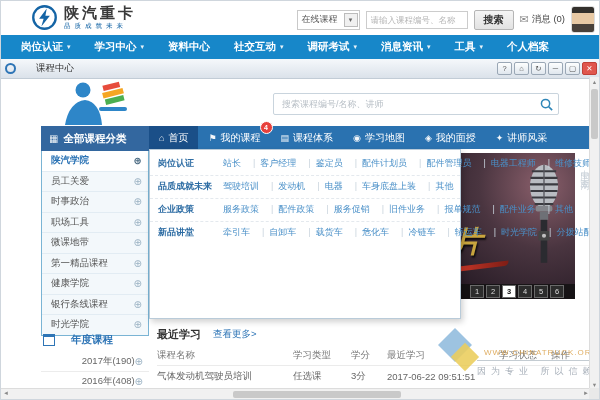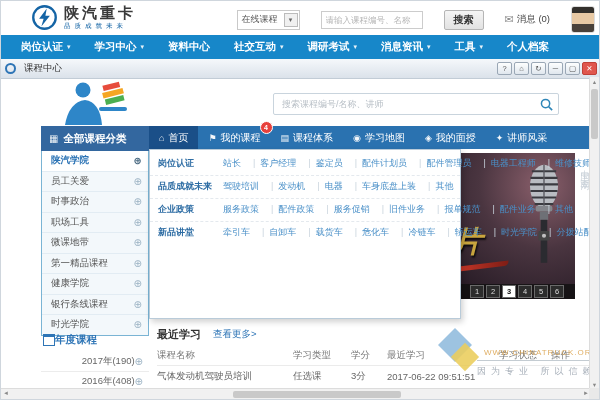--- a/index.html
+++ b/index.html
@@ -5,38 +5,38 @@
   html,body{margin:0;padding:0;}
   body{font-family:"Liberation Sans","DejaVu Sans",sans-serif;}
   #app{position:relative;width:600px;height:400px;background:#fff;overflow:hidden;border:1px solid #cfd6dd;box-sizing:border-box;}
 
   
   .site-header{position:absolute;top:0;left:0;width:600px;height:34px;background:#fff;}
   .logo-wrap{position:absolute;left:30px;top:3px;display:flex;align-items:center;gap:6px;}
   .brand-col{display:flex;flex-direction:column;}
   .brand-name{font-size:15px;font-weight:bold;color:#3a3a3a;letter-spacing:3px;line-height:16px;}
   .brand-tagline{font-size:6.5px;color:#1464a5;letter-spacing:4px;margin-top:1px;}
-  .hdr-right{position:absolute;right:6px;top:5px;display:flex;align-items:center;gap:21px;}
+  .hdr-right{position:absolute;right:6px;top:5px;display:flex;align-items:center;gap:6px;}
   .hdr-select{width:56px;height:18px;border:1px solid #c9c9c9;font-size:9px;color:#555;display:flex;align-items:center;justify-content:space-between;padding:0 1px 0 4px;background:#fff;}
   .caret-box{width:12px;height:12px;border:1px solid #bbb;background:#f0f0f0;font-size:7px;text-align:center;line-height:12px;color:#666;}
   .hdr-input{width:92px;height:16px;border:1px solid #ccc;font-size:8.5px;color:#666;padding:0 4px;}
   .hdr-input::placeholder{color:#b5b5b5;}
   .hdr-search-btn{height:20px;padding:0 9px;background:linear-gradient(#f5f5f5,#e2e2e2);border:1px solid #b5b5b5;font-size:10px;font-weight:bold;color:#333;border-radius:2px;}
   .hdr-msg{display:flex;align-items:center;gap:3px;font-size:9.5px;color:#444;white-space:nowrap;}
   .env-ic{color:#8a8a8a;font-size:11px;}
   .avatar{width:22px;height:25px;border-radius:3px;border:1px solid #ddd;background:linear-gradient(180deg,#33302c 0%,#33302c 26%,#e8c9a4 26%,#e8c9a4 68%,#49413a 68%);}
 
   
   .main-nav{position:absolute;top:34px;left:0;width:600px;height:24px;background:#1787c9;display:flex;align-items:center;color:#fff;font-size:10.5px;font-weight:bold;padding-left:8px;box-sizing:border-box;overflow:hidden;}
   .nav-item{padding:0 12px;white-space:nowrap;display:flex;align-items:center;gap:4px;}
   .nav-caret{font-size:7px;opacity:.9;}
 
   
   .window-bar{position:absolute;top:58px;left:0;width:600px;height:20px;background:linear-gradient(#f5f8fb,#dbe2ea);border-bottom:1px solid #c2ccd6;box-sizing:border-box;display:flex;align-items:center;justify-content:space-between;padding:0 4px;}
-  .win-title{display:flex;align-items:center;gap:8px;font-size:9.5px;color:#333;}
+  .win-title{display:flex;align-items:center;gap:20px;font-size:9.5px;color:#333;}
   .win-dot{width:7px;height:7px;border:2px solid #2e75b6;border-radius:50%;display:inline-block;}
   .win-btns{display:flex;gap:2px;}
   .win-btn{width:15px;height:13px;border:1px solid #9aa7b5;background:linear-gradient(#fdfefe,#e0e7ee);font-size:7.5px;line-height:11px;text-align:center;color:#555;border-radius:2px;padding:0;}
   .win-btn.close{background:#e0564d;border-color:#bf4038;color:#fff;}
 
   
   .banner-illu{position:absolute;left:52px;top:80px;}
   .banner-search{position:absolute;left:272px;top:92px;width:286px;height:22px;border:1px solid #c9d4dd;border-radius:2px;display:flex;align-items:center;background:#fff;box-sizing:border-box;padding:0 4px 0 6px;}
   .banner-search input{flex:1;border:none;outline:none;font-size:9px;color:#666;background:transparent;}
   .banner-search input::placeholder{color:#b8bfc6;}
@@ -72,21 +72,21 @@
   .carousel{position:absolute;left:458px;top:152px;width:116px;height:146px;overflow:hidden;background:radial-gradient(circle at 72% 22%,#8a5f6b 0%,#4a3540 45%,#211721 100%);}
   .gold-char{position:absolute;left:-7px;bottom:36px;font-size:30px;font-weight:bold;color:#c9a53e;text-shadow:1px 2px 2px rgba(0,0,0,.8);font-style:italic;}
   .red-swoosh{position:absolute;left:-8px;bottom:30px;width:58px;height:5px;background:linear-gradient(90deg,#d03a2b,#7e1d15);transform:rotate(-7deg);border-radius:0 0 8px 2px;}
   .mic-svg{position:absolute;right:3px;top:6px;}
   .pager{position:absolute;bottom:0;left:0;right:0;height:15px;background:rgba(15,15,15,.78);display:flex;justify-content:center;align-items:center;gap:2px;}
   .page{width:12px;height:11px;background:#2c2c2c;border:1px solid #6a6a6a;color:#ddd;font-size:7.5px;line-height:11px;text-align:center;cursor:pointer;}
   .page.active{background:#fff;color:#111;font-weight:bold;}
 
   
   .annual{position:absolute;left:40px;top:330px;width:108px;}
-  .annual-header{font-size:10.5px;color:#2e75b6;font-weight:bold;display:flex;align-items:center;gap:0;padding:2px 0 5px 2px;}
+  .annual-header{font-size:10.5px;color:#2e75b6;font-weight:bold;display:flex;align-items:center;gap:16px;padding:2px 0 5px 2px;}
   .cal-icon{width:10px;height:8px;border:1px solid #2e75b6;border-top:3px solid #2e75b6;display:inline-block;}
   .annual-item{height:19px;display:flex;justify-content:flex-end;align-items:center;font-size:9.5px;color:#666;border-bottom:1px solid #ececec;padding:0 6px 0 2px;cursor:pointer;}
   .annual-item .cp{color:#9cb3c4;font-size:10px;}
 
   
   .recent{position:absolute;left:156px;top:326px;width:432px;}
   .recent-head{display:flex;align-items:center;gap:12px;}
   .recent-title{font-size:11px;font-weight:bold;color:#333;}
   .more-link{font-size:9.5px;color:#2e75b6;cursor:pointer;}
   .recent table{width:100%;border-collapse:collapse;table-layout:fixed;margin-top:4px;font-size:9.5px;color:#666;}

